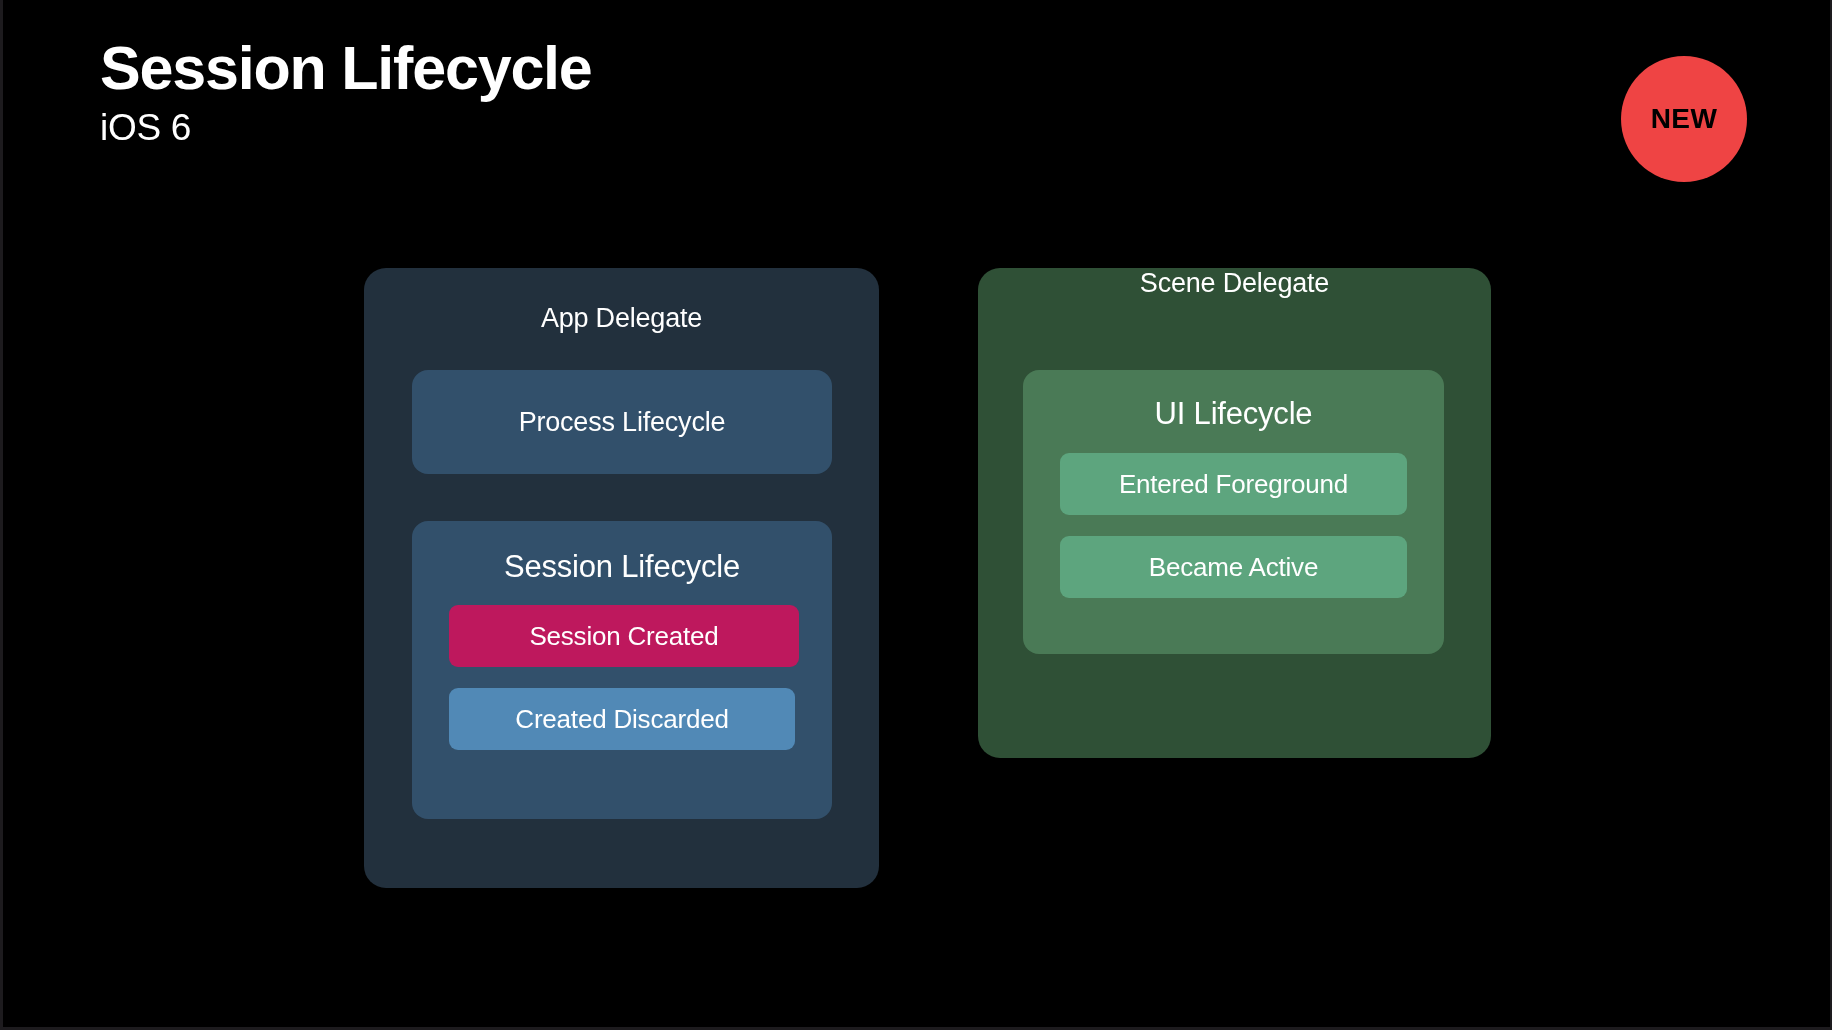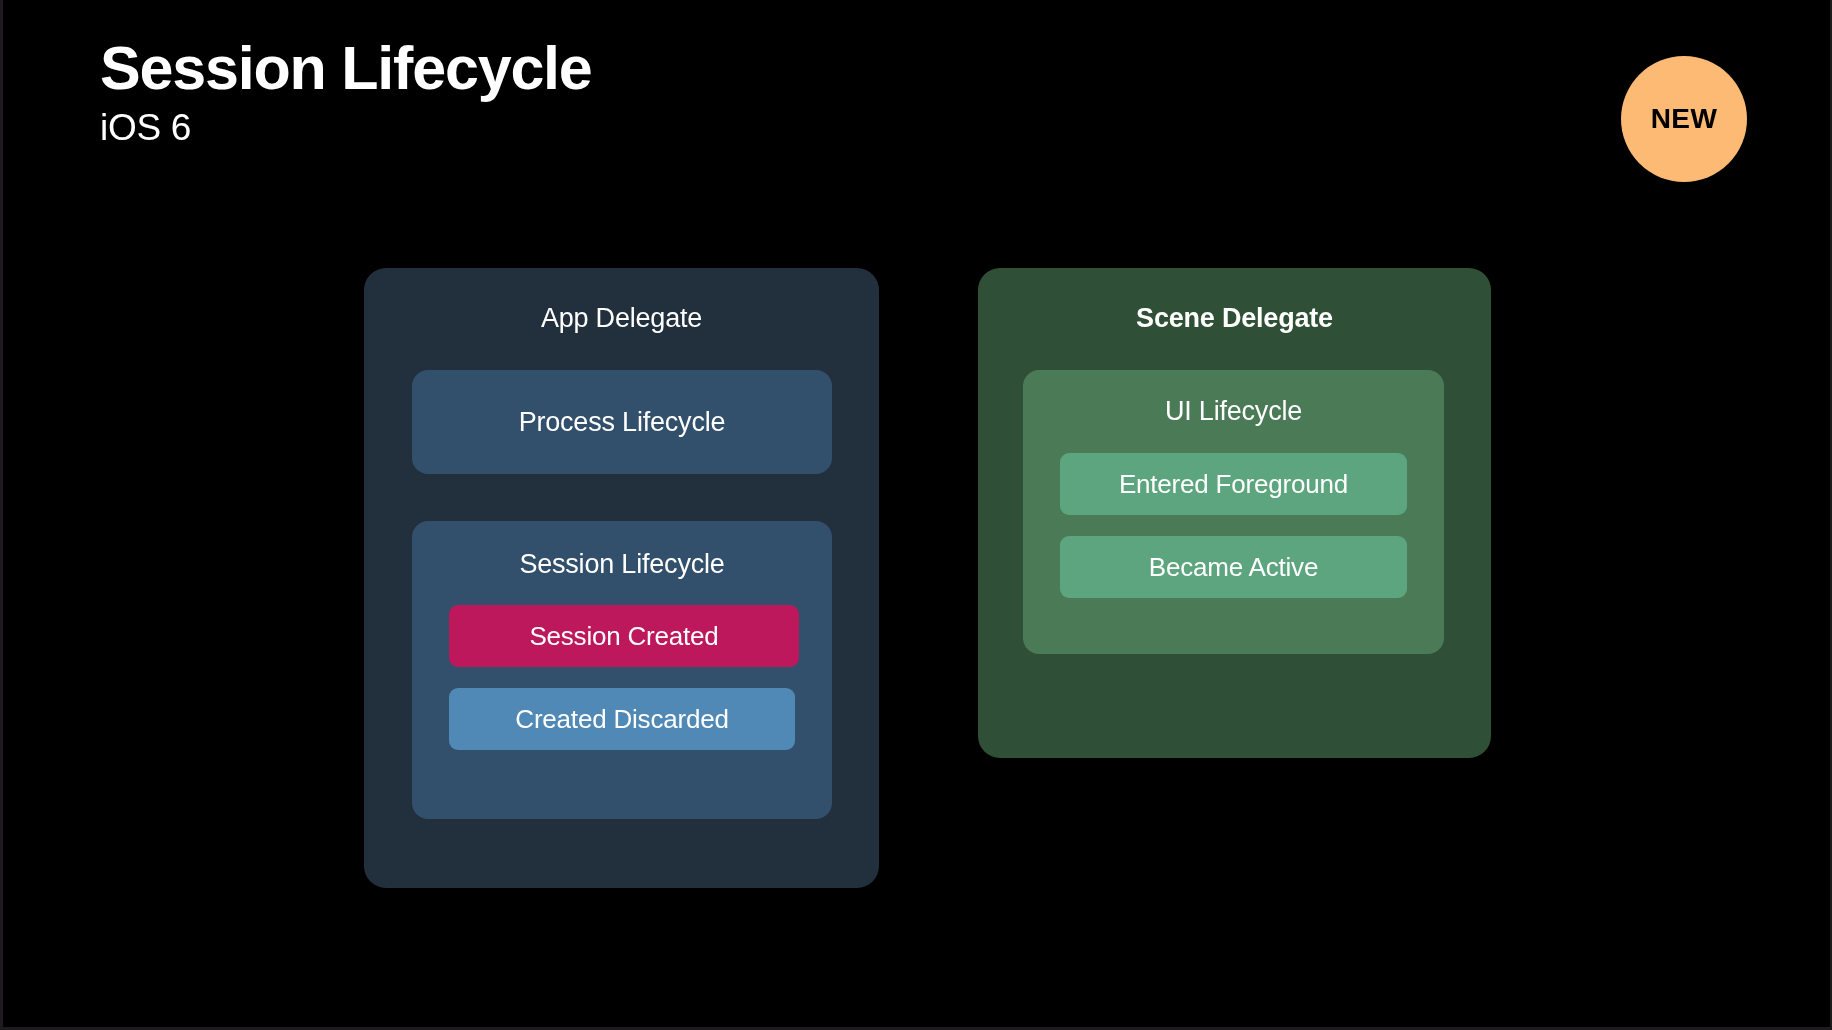--- a/index.html
+++ b/index.html
@@ -55,21 +55,21 @@
   }
 
   
   #new-badge {
     position: absolute;
     left: 1618px;
     top: 56px;
     width: 126px;
     height: 126px;
     border-radius: 50%;
-    background: #fdba74;
+    background: #ef4444;
     display: flex;
     align-items: center;
     justify-content: center;
   }
   #new-badge-label {
     font-size: 28px;
     font-weight: bold;
     color: #000000;
     letter-spacing: 0.4px;
   }
@@ -86,21 +86,21 @@
     font-weight: normal;
     color: #ffffff;
     letter-spacing: -0.2px;
   }
   .section-panel {
     border-radius: 16px;
     box-sizing: border-box;
   }
   .section-title {
     text-align: center;
-    font-size: 27px;
+    font-size: 31px;
     font-weight: normal;
     color: #ffffff;
     letter-spacing: -0.2px;
   }
   .pill {
     border-radius: 9px;
     box-sizing: border-box;
     display: flex;
     align-items: center;
     justify-content: center;
@@ -170,22 +170,20 @@
 
   
   #scene-delegate-card {
     left: 975px;
     top: 268px;
     width: 513px;
     height: 490px;
     background: #2f5036;
   }
   #scene-delegate-title {
-    margin-top: 35px;
-    font-weight: bold;
   }
   #ui-lifecycle-panel {
     position: absolute;
     left: 45px;
     top: 102px;
     width: 421px;
     height: 284px;
     background: #4a7a56;
   }
   #ui-lifecycle-title {

